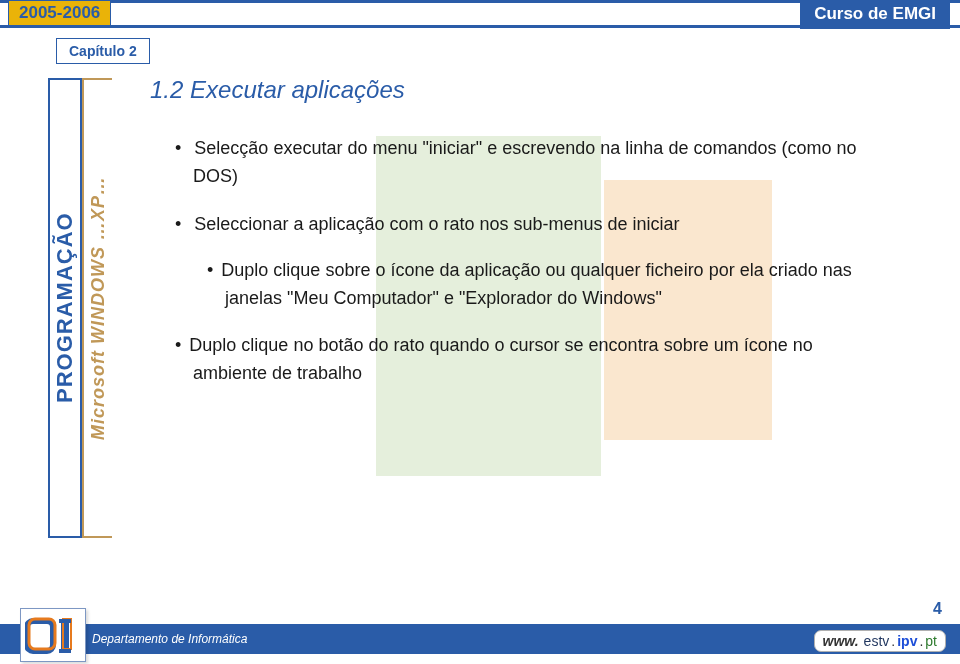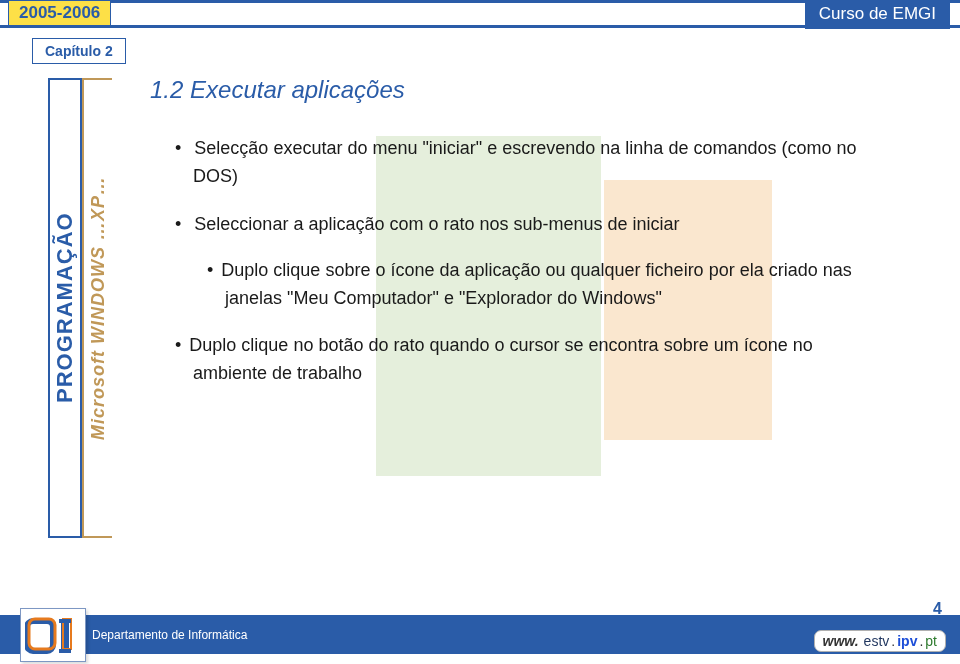--- a/index.html
+++ b/index.html
@@ -22,35 +22,35 @@
   .top-left-label {
     position: absolute;
     top: 1px; left: 8px;
     color: #2a5ca8;
     font-weight: bold;
     font-size: 17px;
     border: 1px solid #2a5ca8;
     border-top: none;
     border-bottom: none;
     padding: 2px 10px;
-    background: #fde047;
+    background: #eab308;
   }
   .top-right-label {
     position: absolute;
     top: 0px; right: 10px;
     color: #fff;
-    font-weight: normal;
+    font-weight: bold;
     font-size: 17px;
     background: #2a5ca8;
     padding: 4px 14px 5px 14px;
   }
   .chapter-label {
     position: absolute;
     top: 38px;
-    left: 32px;
+    left: 56px;
     border: 1px solid #2a5ca8;
     background: #fff;
     color: #2a5ca8;
     font-weight: bold;
     font-size: 14px;
     padding: 4px 12px;
   }
   .sidebar {
     position: absolute;
     top: 78px;
@@ -143,26 +143,27 @@
     text-indent: -18px;
   }
   .content ul ul > li::before {
     content: "•";
     padding-right: 8px;
   }
   .dos { color: #1a1a1a; margin-top: 44px; }
   .bottom-bar {
     position: absolute;
     left: 0; right: 0; bottom: 10px;
-    height: 39px;
+    height: 30px;
     background: #2a5ca8;
     display: flex;
     align-items: center;
     color: #fff;
     font-size: 12px;
+    font-style: italic;
   }
   .dept-label { margin-left: 92px; }
   .logo-box {
     position: absolute;
     left: 20px;
     bottom: 2px;
     width: 66px;
     height: 54px;
     background: #fff;
     border: 1px solid #7d97c3;

